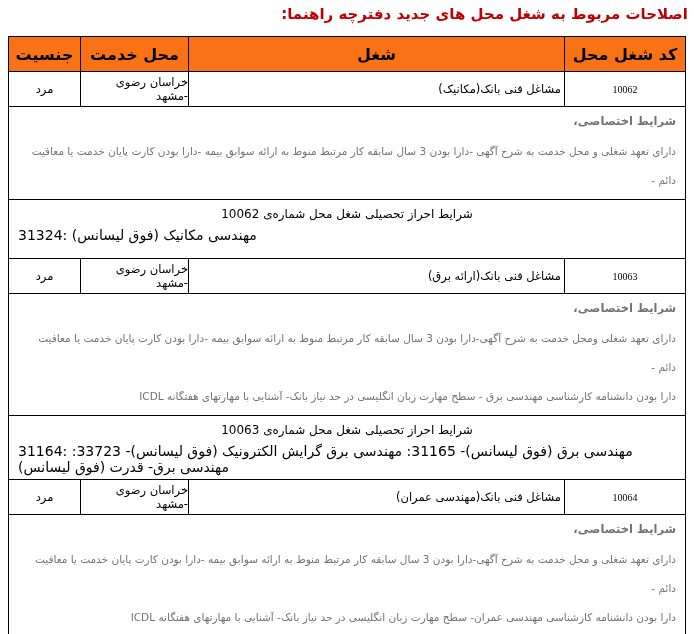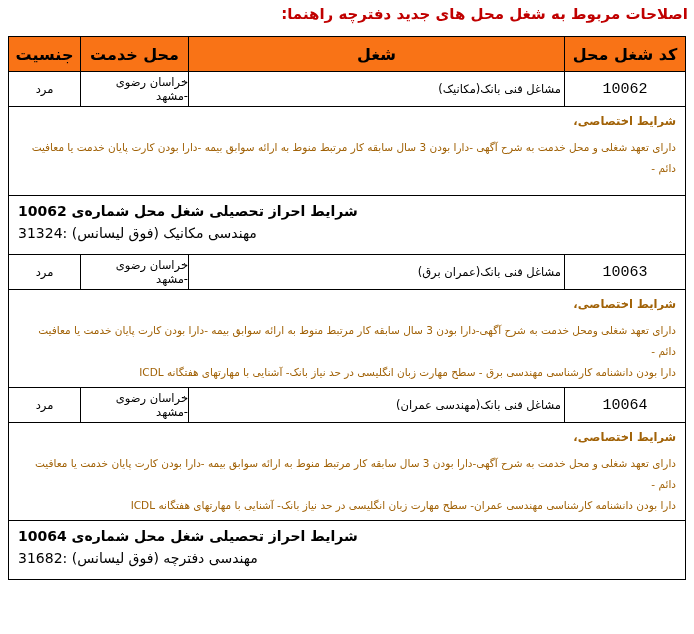--- a/index.html
+++ b/index.html
@@ -14,26 +14,26 @@
   .tbl{margin:0 8px;border:1.5px solid #000;}
   .row{box-sizing:border-box;}
   .row + .row{border-top:1px solid #000;}
   .cols{display:grid;grid-template-columns:121px 376px 108px 1fr;}
   .cols > div{box-sizing:border-box;display:flex;align-items:center;justify-content:center;}
   .cols > div:not(:last-child){border-inline-end:1px solid #000;}
   .head{min-height:34px;}
   .head > div{background:#f97316;font-weight:bold;font-size:16px;}
   .r-data{min-height:35px;font-size:11.5px;}
   .r-data .c-job{justify-content:flex-start;padding-right:3px;}
-  .r-data .c-code{font-family:Liberation Mono, monospace;font-size:15px;}
-  .special{min-height:89px;padding:7px 9px 4px 9px;color:#a16207;}
+  .r-data .c-code{font-family:Liberation Serif, serif;font-size:10px;}
+  .special{min-height:89px;padding:7px 9px 4px 9px;color:#737373;}
   .special .lbl{font-weight:bold;font-size:11.5px;text-align:right;margin-bottom:9px;}
-  .special .ln{font-size:10.5px;line-height:21px;text-align:right;}
+  .special .ln{font-size:10.5px;line-height:29px;text-align:right;}
   .edu{min-height:59px;padding:7px 9px 4px 9px;}
-  .edu .hdr{font-weight:bold;font-size:14px;text-align:left;}
+  .edu .hdr{font-weight:normal;font-size:12px;text-align:center;}
   .edu .codes{direction:ltr;text-align:left;font-size:14px;margin-top:6px;padding-right:16px;}
 </style>
 </head>
 <body>
 
 <div class="title">اصلاحات مربوط به شغل محل های جدید دفترچه راهنما:</div>
 
 <div class="tbl">
 
   <div class="row cols head">
@@ -53,28 +53,32 @@
     <div class="lbl">شرایط اختصاصی،</div>
     <div class="ln">دارای تعهد شغلی و محل خدمت به شرح آگهی -دارا بودن 3 سال سابقه کار مرتبط منوط به ارائه سوابق بیمه -دارا بودن کارت پایان خدمت یا معافیت دائم -</div>
   </div>
   <div class="row edu">
     <div class="hdr">شرایط احراز تحصیلی شغل محل شماره‌ی 10062</div>
     <div class="codes">31324: مهندسی مکانیک (فوق لیسانس)</div>
   </div>
 
   <div class="row cols r-data">
     <div class="c-code">10063</div>
-    <div class="c-job">مشاغل فنی بانک(عمران برق)</div>
+    <div class="c-job">مشاغل فنی بانک(ارائه برق)</div>
     <div>خراسان رضوی -مشهد</div>
     <div>مرد</div>
   </div>
   <div class="row special">
     <div class="lbl">شرایط اختصاصی،</div>
     <div class="ln">دارای تعهد شغلی ومحل خدمت به شرح آگهی-دارا بودن 3 سال سابقه کار مرتبط منوط به ارائه سوابق بیمه -دارا بودن کارت پایان خدمت یا معافیت دائم -</div>
     <div class="ln">دارا بودن دانشنامه کارشناسی مهندسی برق - سطح مهارت زبان انگلیسی در حد نیاز بانک- آشنایی با مهارتهای هفتگانه ICDL</div>
+  </div>
+  <div class="row edu">
+    <div class="hdr">شرایط احراز تحصیلی شغل محل شماره‌ی 10063</div>
+    <div class="codes">31164: مهندسی برق (فوق لیسانس)- 31165: مهندسی برق گرایش الکترونیک (فوق لیسانس)- 33723: مهندسی برق- قدرت (فوق لیسانس)</div>
   </div>
 
   <div class="row cols r-data">
     <div class="c-code">10064</div>
     <div class="c-job">مشاغل فنی بانک(مهندسی عمران)</div>
     <div>خراسان رضوی -مشهد</div>
     <div>مرد</div>
   </div>
   <div class="row special">
     <div class="lbl">شرایط اختصاصی،</div>

